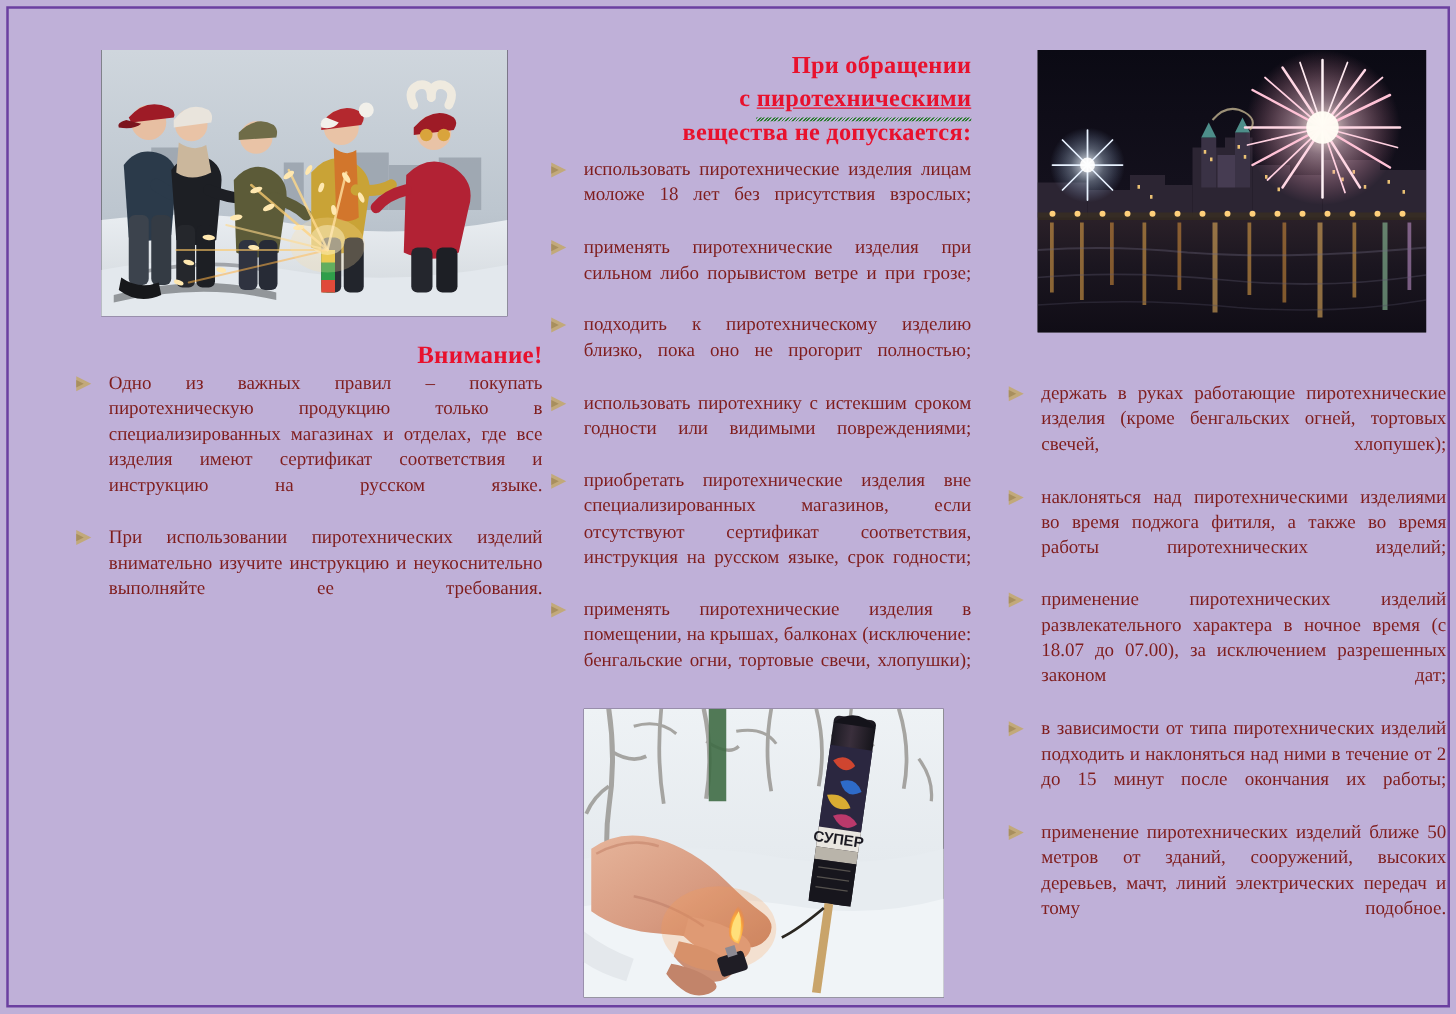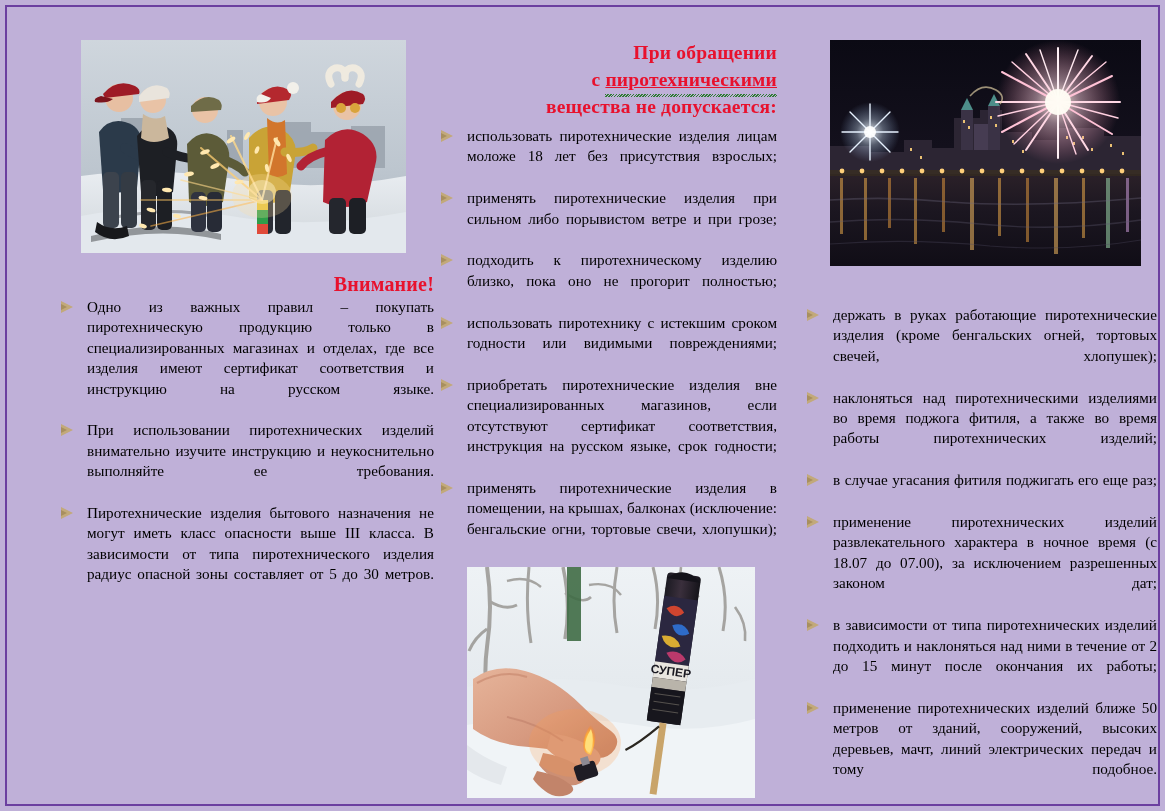--- a/index.html
+++ b/index.html
@@ -72,21 +72,21 @@
     list-style: none;
     margin: 0;
     padding: 0;
   }
   ul.bullets > li {
     position: relative;
     padding-left: 28px;
     margin: 0 0 1px 0;
     text-align: justify;
     text-justify: inter-word;
-    color: #000000;
+    color: #7f1d1d;
     font-size: 15.2px;
     line-height: 20.4px;
   }
   ul.bullets > li .arrow {
     position: absolute;
     left: 2px;
     top: 4px;
     width: 0;
     height: 0;
     border-top: 6px solid transparent;
@@ -508,24 +508,20 @@
       <div class="heading heading-attention">Внимание!</div>
       <ul class="bullets">
         <li>
           <span class="arrow"></span>
           <span class="txt">Одно из важных правил – покупать пиротехническую продукцию только в специализированных магазинах и отделах, где все изделия имеют сертификат соответствия и инструкцию на русском языке.</span>
         </li>
         <li>
           <span class="arrow"></span>
           <span class="txt">При использовании пиротехнических изделий внимательно изучите инструкцию и неукоснительно выполняйте ее требования.</span>
         </li>
-        <li>
-          <span class="arrow"></span>
-          <span class="txt">Пиротехнические изделия бытового назначения не могут иметь класс опасности выше III класса. В зависимости от типа пиротехнического изделия радиус опасной зоны составляет от 5 до 30 метров.</span>
-        </li>
       </ul>
     </div>
 
     <div class="abs col-mid">
       <div class="heading heading-main">
         <span>При обращении</span><br>
         <span>с </span><span class="u-red"><span>пиротехническими</span><span class="squiggle"></span></span><br>
         <span>вещества не допускается:</span>
       </div>
       <ul class="bullets">
@@ -561,24 +557,20 @@
         <li>
           <span class="arrow"></span>
           <span class="txt">держать в руках работающие пиротехнические изделия (кроме бенгальских огней, тортовых свечей, хлопушек);</span>
         </li>
         <li>
           <span class="arrow"></span>
           <span class="txt">наклоняться над пиротехническими изделиями во время поджога фитиля, а также во время работы пиротехнических изделий;</span>
         </li>
         <li>
           <span class="arrow"></span>
-          <span class="txt">в случае угасания фитиля поджигать его еще раз;</span>
-        </li>
-        <li>
-          <span class="arrow"></span>
           <span class="txt">применение пиротехнических изделий развлекательного характера в ночное время (с 18.07 до 07.00), за исключением разрешенных законом дат;</span>
         </li>
         <li>
           <span class="arrow"></span>
           <span class="txt">в зависимости от типа пиротехнических изделий подходить и наклоняться над ними в течение от 2 до 15 минут после окончания их работы;</span>
         </li>
         <li>
           <span class="arrow"></span>
           <span class="txt">применение пиротехнических изделий ближе 50 метров от зданий, сооружений, высоких деревьев, мачт, линий электрических передач и тому подобное.</span>
         </li>

